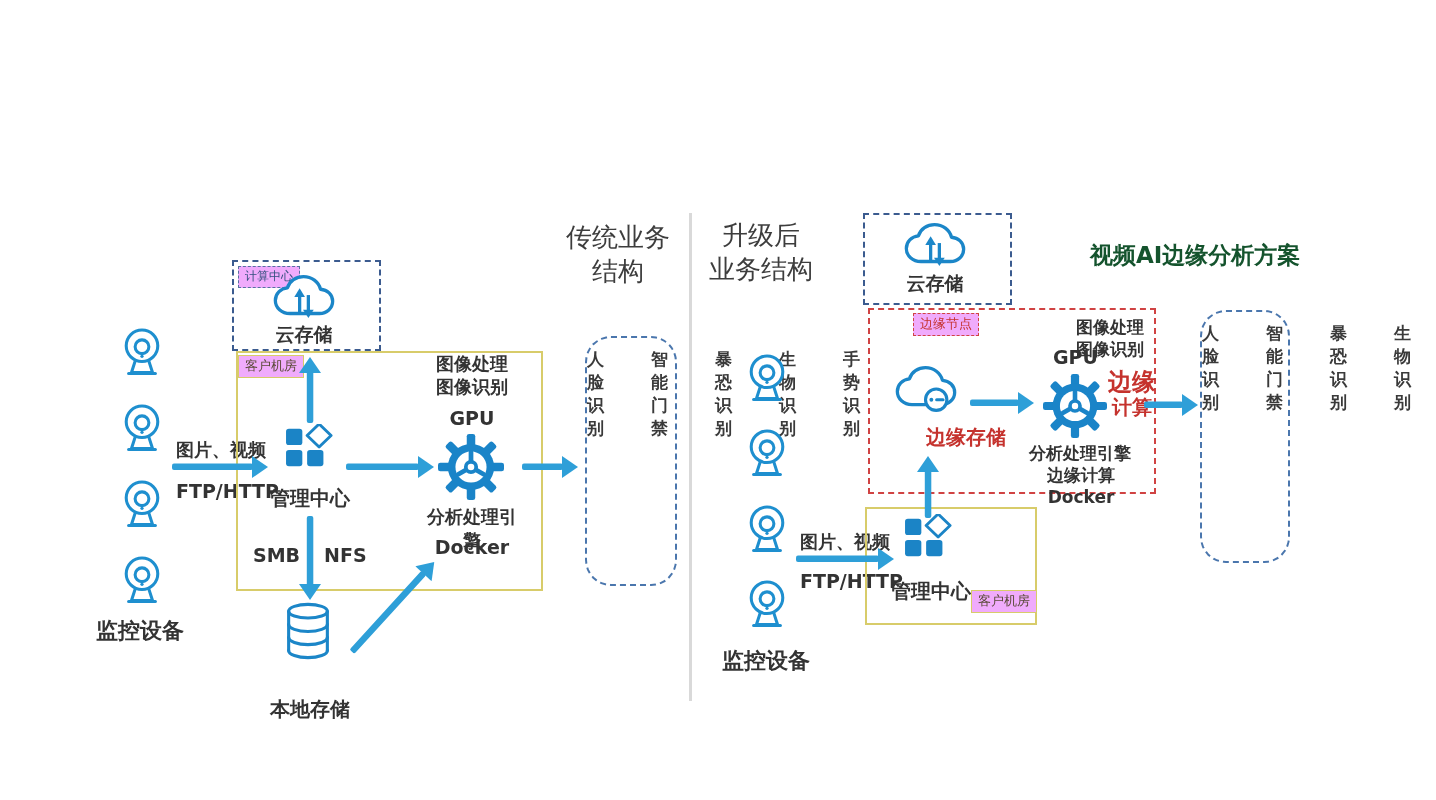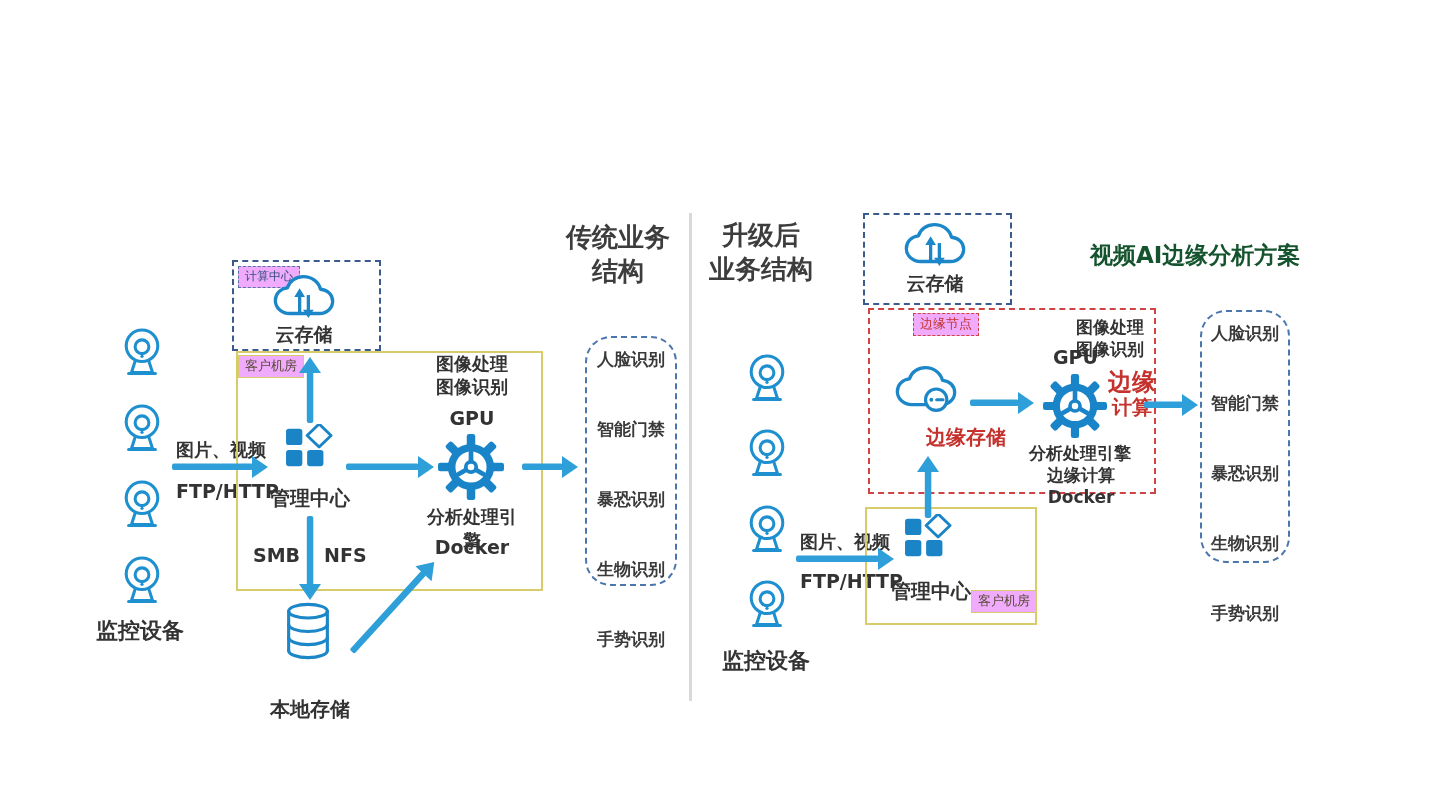--- a/index.html
+++ b/index.html
@@ -3,32 +3,32 @@
 <meta charset="utf-8">
 <style>
   html,body{margin:0;padding:0;background:#fff;}
   .canvas{
     position:relative;width:1436px;height:800px;background:#ffffff;overflow:hidden;
     font-family:"DejaVu Sans",sans-serif;color:#333;
   }
   .abs{position:absolute;}
   .ctr{text-align:center;}
   .page-title{font-size:54px;font-weight:900;color:#121212;letter-spacing:3px;line-height:1;}
-  .hdr{font-size:26px;font-weight:700;color:#3d3d3d;line-height:1.2;}
+  .hdr{font-size:26px;font-weight:400;color:#3d3d3d;line-height:1.2;}
   .lbl{font-weight:600;color:#333;}
   .lbl-b{font-weight:700;color:#333;}
   .red{color:#c5322d;}
   .tagbox{background:#f0abfc;font-size:13px;padding:2px 6px;line-height:1.3;white-space:nowrap;}
   .tag-navy{border:1.5px dashed #5572a0;color:#33507e;font-size:12px;}
   .tag-yellow{border:1.5px solid #d8cc6a;color:#5a4a38;}
   .tag-red{border:1.5px dashed #d04343;color:#c5322d;}
   .box-navy{border:2px dashed #3b5b8f;background:transparent;}
   .box-yellow{border:2px solid #d8cc6a;background:transparent;}
   .box-red{border:2px dashed #d04343;background:transparent;}
-  .box-recog{border:2px dashed #4a76ad;border-radius:26px;display:flex;flex-direction:column;
+  .box-recog{border:2px dashed #4a76ad;border-radius:26px;display:flex;flex-direction:row;
              justify-content:space-between;padding:10px 0;box-sizing:border-box;gap:47px;}
   .recog-item{font-size:17px;font-weight:600;color:#3a3a3a;text-align:center;}
   .divider{background:#d9d9d9;}
   .arr{position:absolute;z-index:5;}
   .arr *{fill:#2e9fd8;}
   svg.icon{position:absolute;z-index:4;}
 </style>
 </head>
 <body>
 

